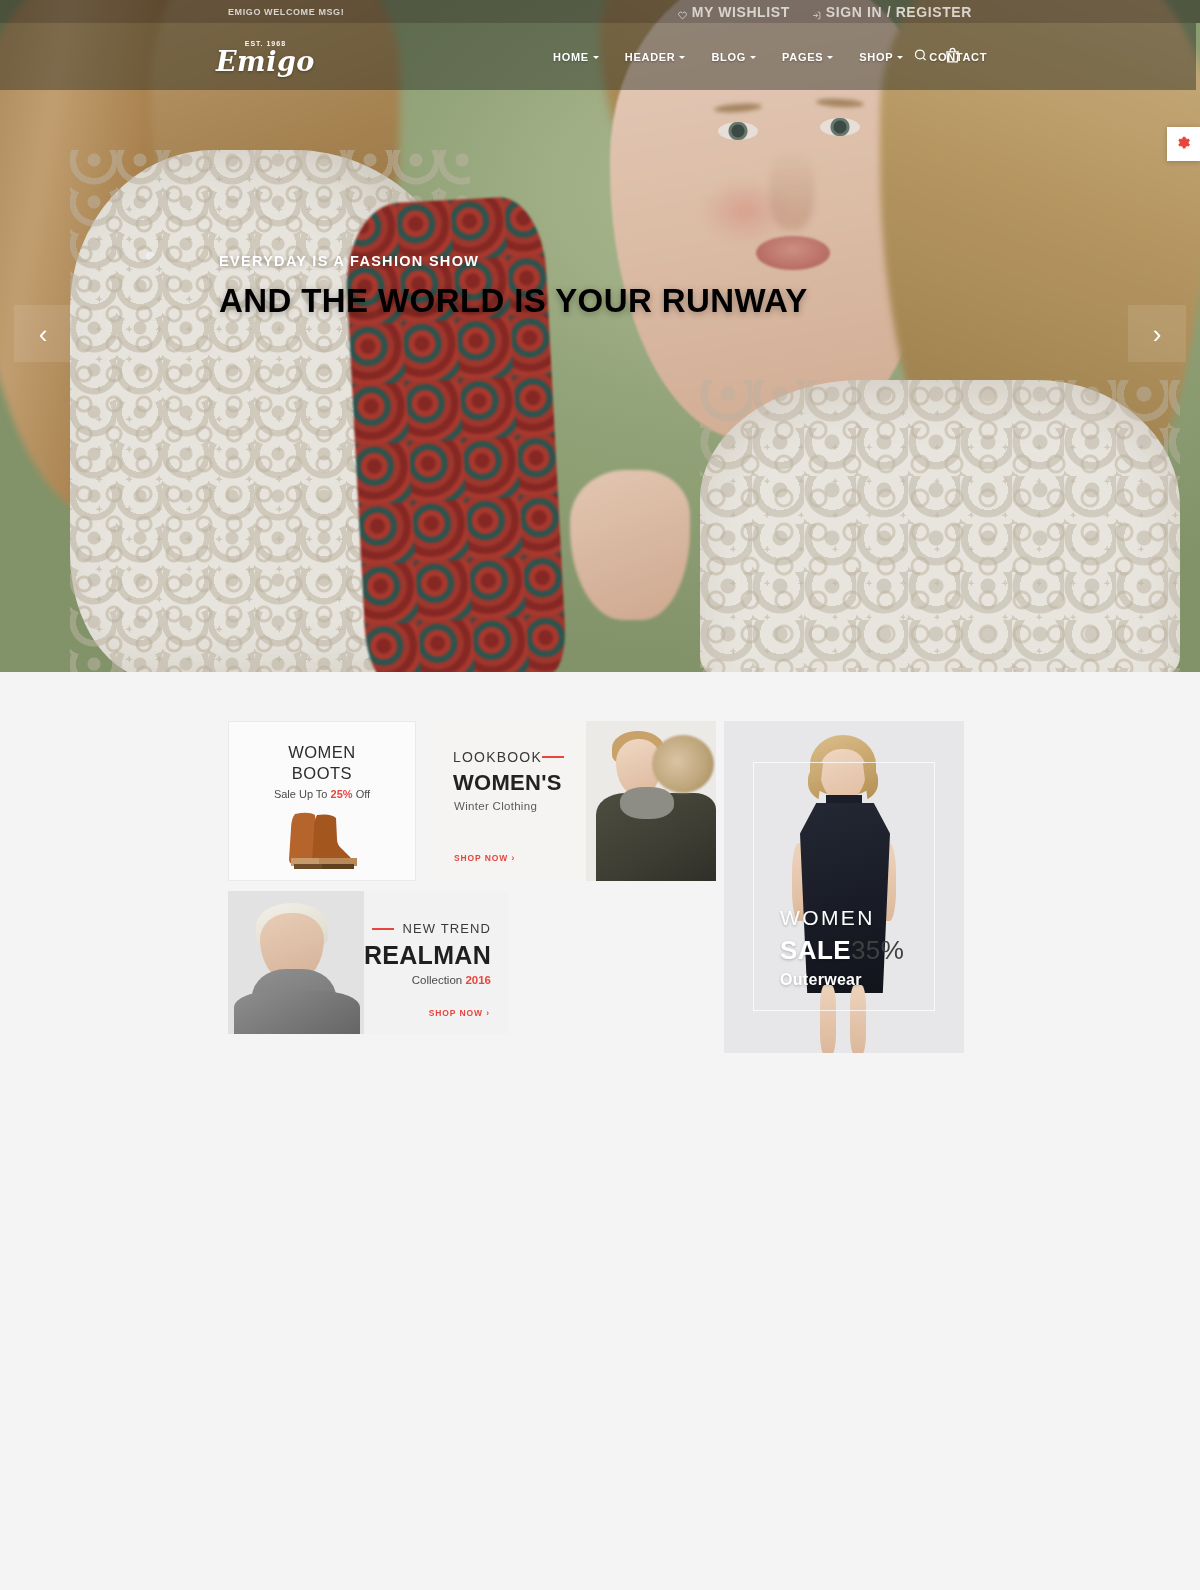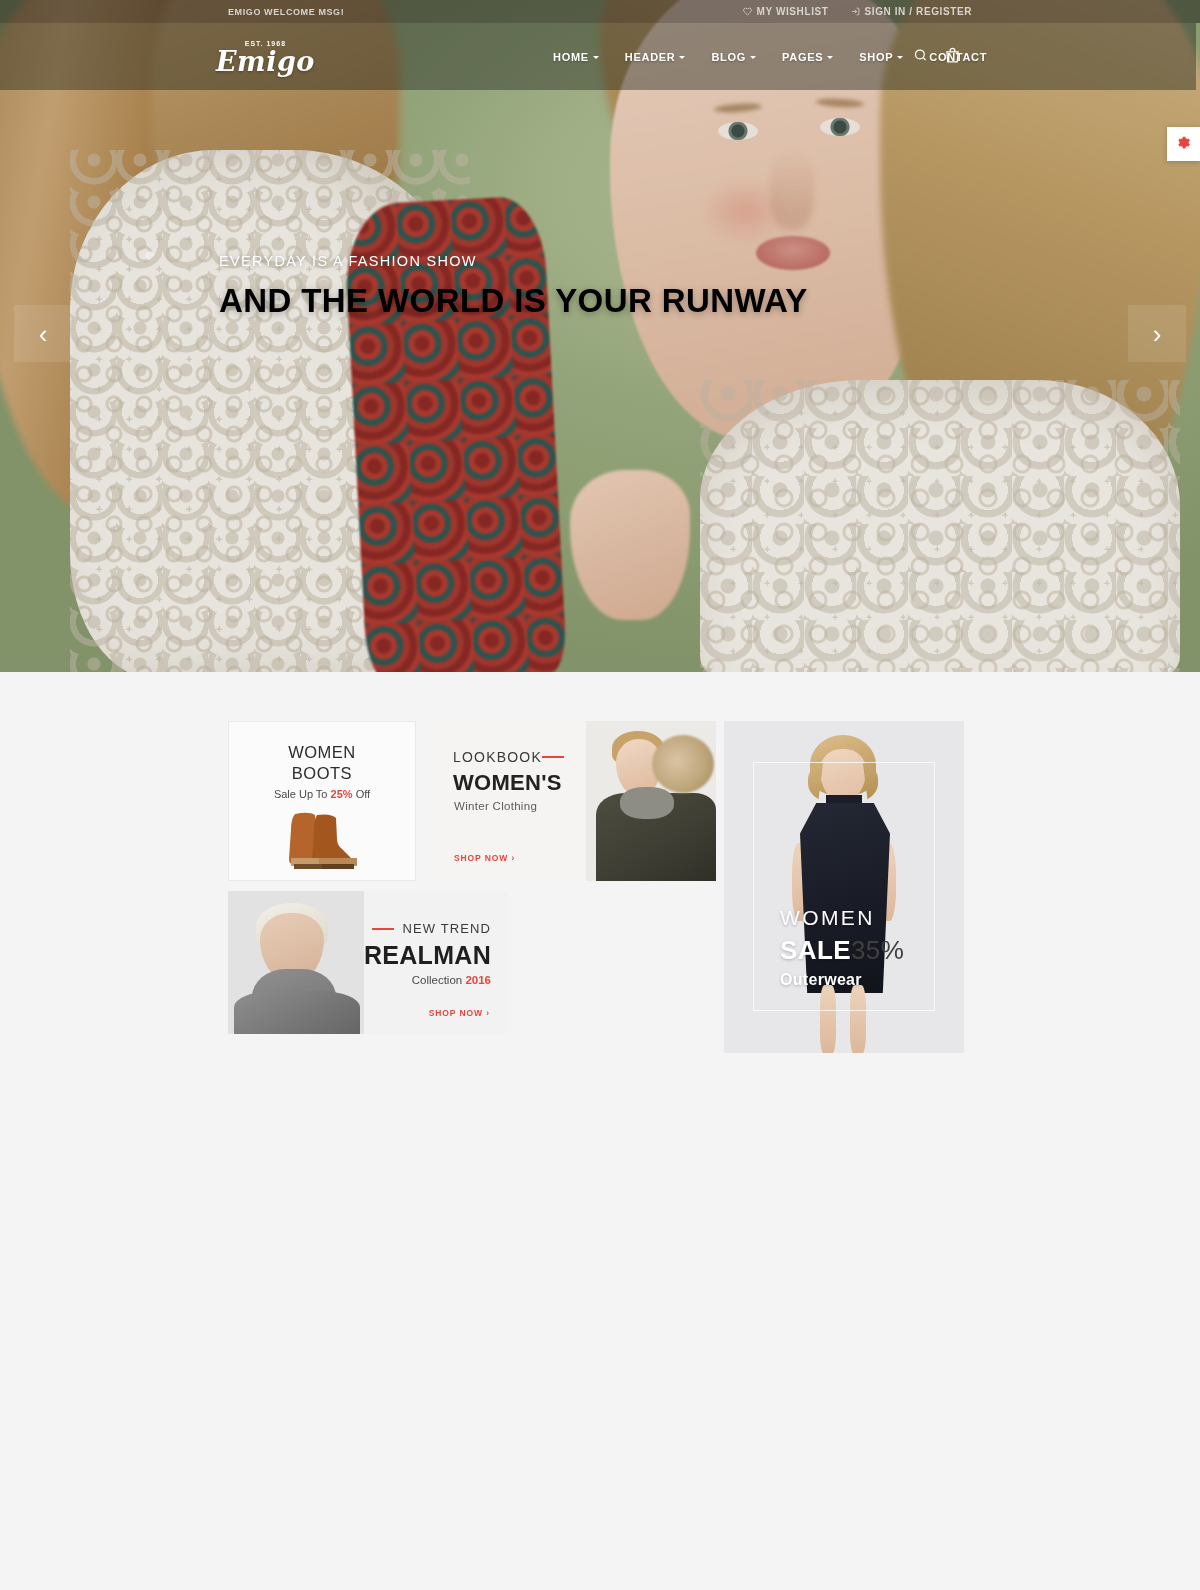--- a/index.html
+++ b/index.html
@@ -140,22 +140,22 @@
     background: rgba(20,18,16,.5);
     display: flex; align-items: center; justify-content: space-between;
     padding: 0 228px; z-index: 9;
   }
   .topbar-msg {
     color: #d9d4cd; font-size: 9px; letter-spacing: .6px;
     text-transform: uppercase; font-weight: 600;
   }
   .topbar-right { display: flex; align-items: center; gap: 22px; }
   .topbar-link {
-    display: flex; align-items: center; gap: 5px; cursor: pointer;
-    color: #d9d4cd; font-size: 10px; letter-spacing: .6px;
+    display: flex; align-items: flex-end; gap: 5px; cursor: pointer;
+    color: #d9d4cd; font-size: 14px; letter-spacing: .6px;
     text-transform: uppercase; font-weight: 600;
   }
   .topbar-link svg { display: block; }
 
   .navbar {
     position: absolute; top: 23px; left: 0; right: 4px; height: 67px;
     background: rgba(32,36,26,.42);
     display: flex; align-items: center; z-index: 9;
   }
   .logo-wrap {
@@ -188,21 +188,21 @@
   }
   .nav-icons {
     position: absolute; right: 236px; top: 50%; transform: translateY(-50%);
     display: flex; align-items: center; gap: 17px;
   }
   .nav-icon { cursor: pointer; color: #fff; display: block; }
 
   .hero-copy { position: absolute; left: 219px; top: 253px; z-index: 6; }
   .hero-sub {
     color: #fff; font-size: 14.5px; letter-spacing: 1.3px;
-    text-transform: uppercase; margin-bottom: 13px; font-weight: 400;
+    text-transform: uppercase; margin-bottom: 13px; font-weight: 700;
     text-shadow: 0 1px 4px rgba(0,0,0,.3);
   }
   .hero-title {
     color: #000000; font-size: 33px; font-weight: 700; letter-spacing: .4px;
     text-transform: uppercase; text-shadow: 0 2px 7px rgba(0,0,0,.3);
   }
   .hero-arrow {
     position: absolute; top: 305px; width: 58px; height: 57px;
     background: rgba(255,255,255,.10);
     display: flex; align-items: center; justify-content: center;

